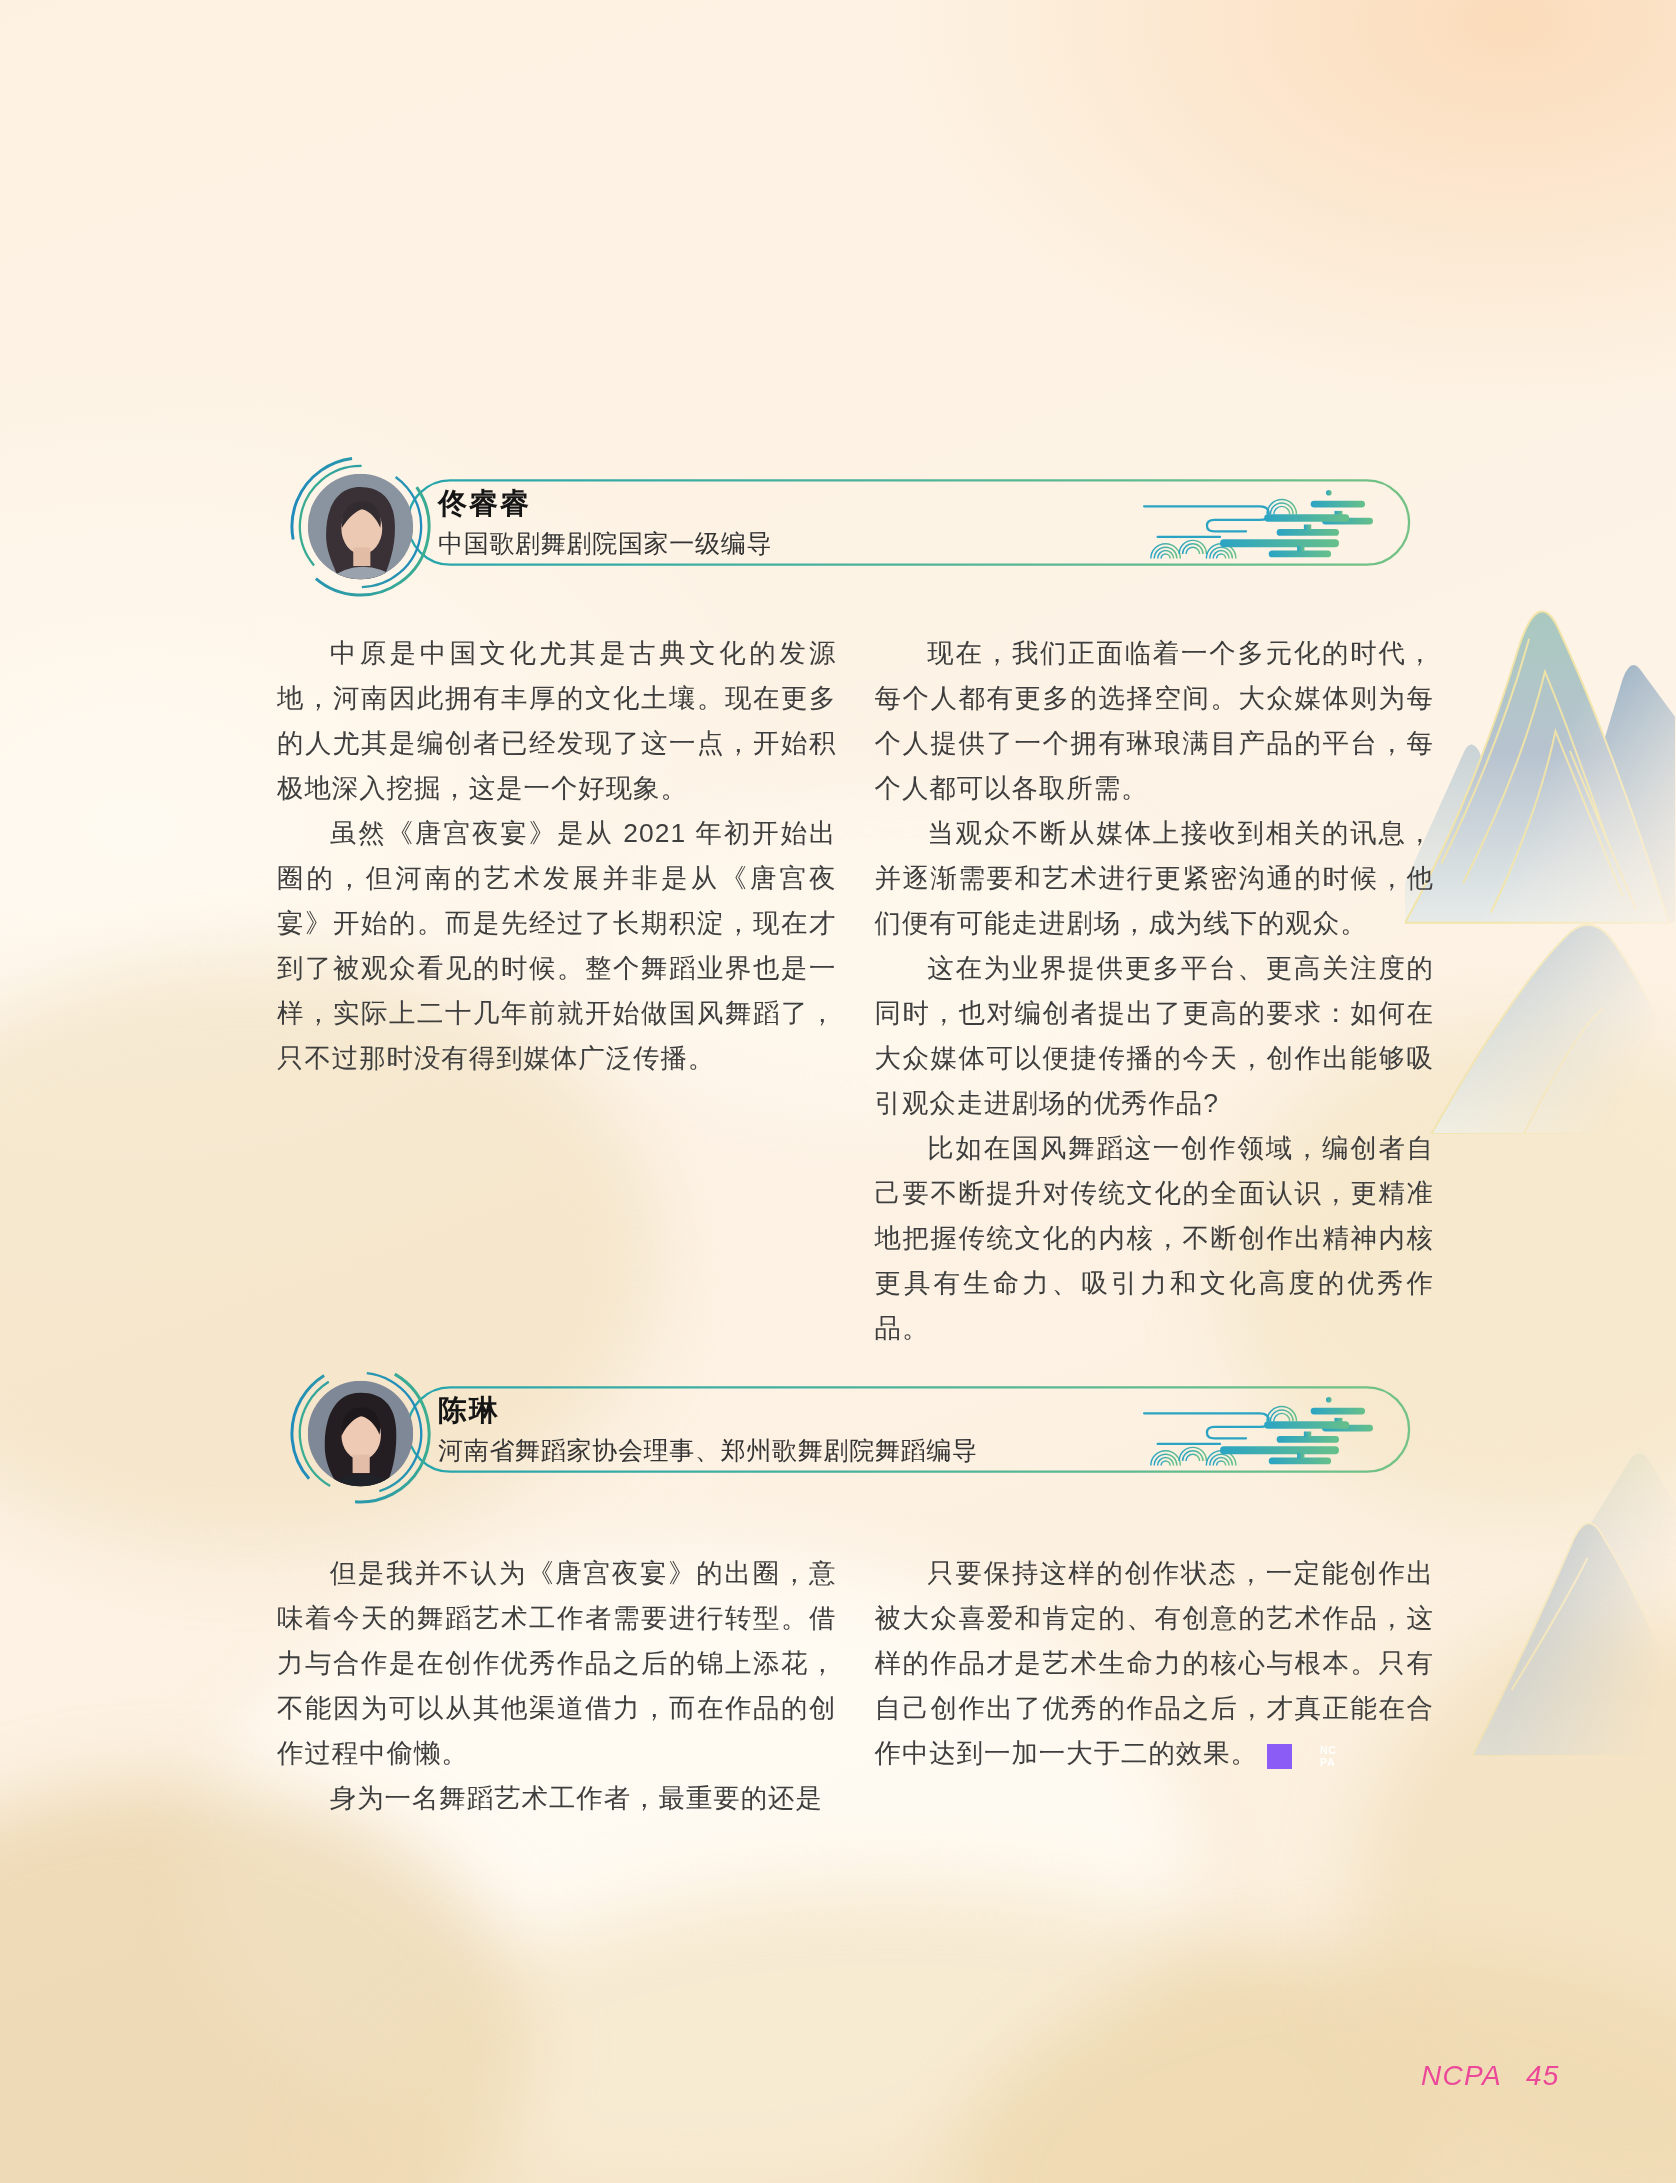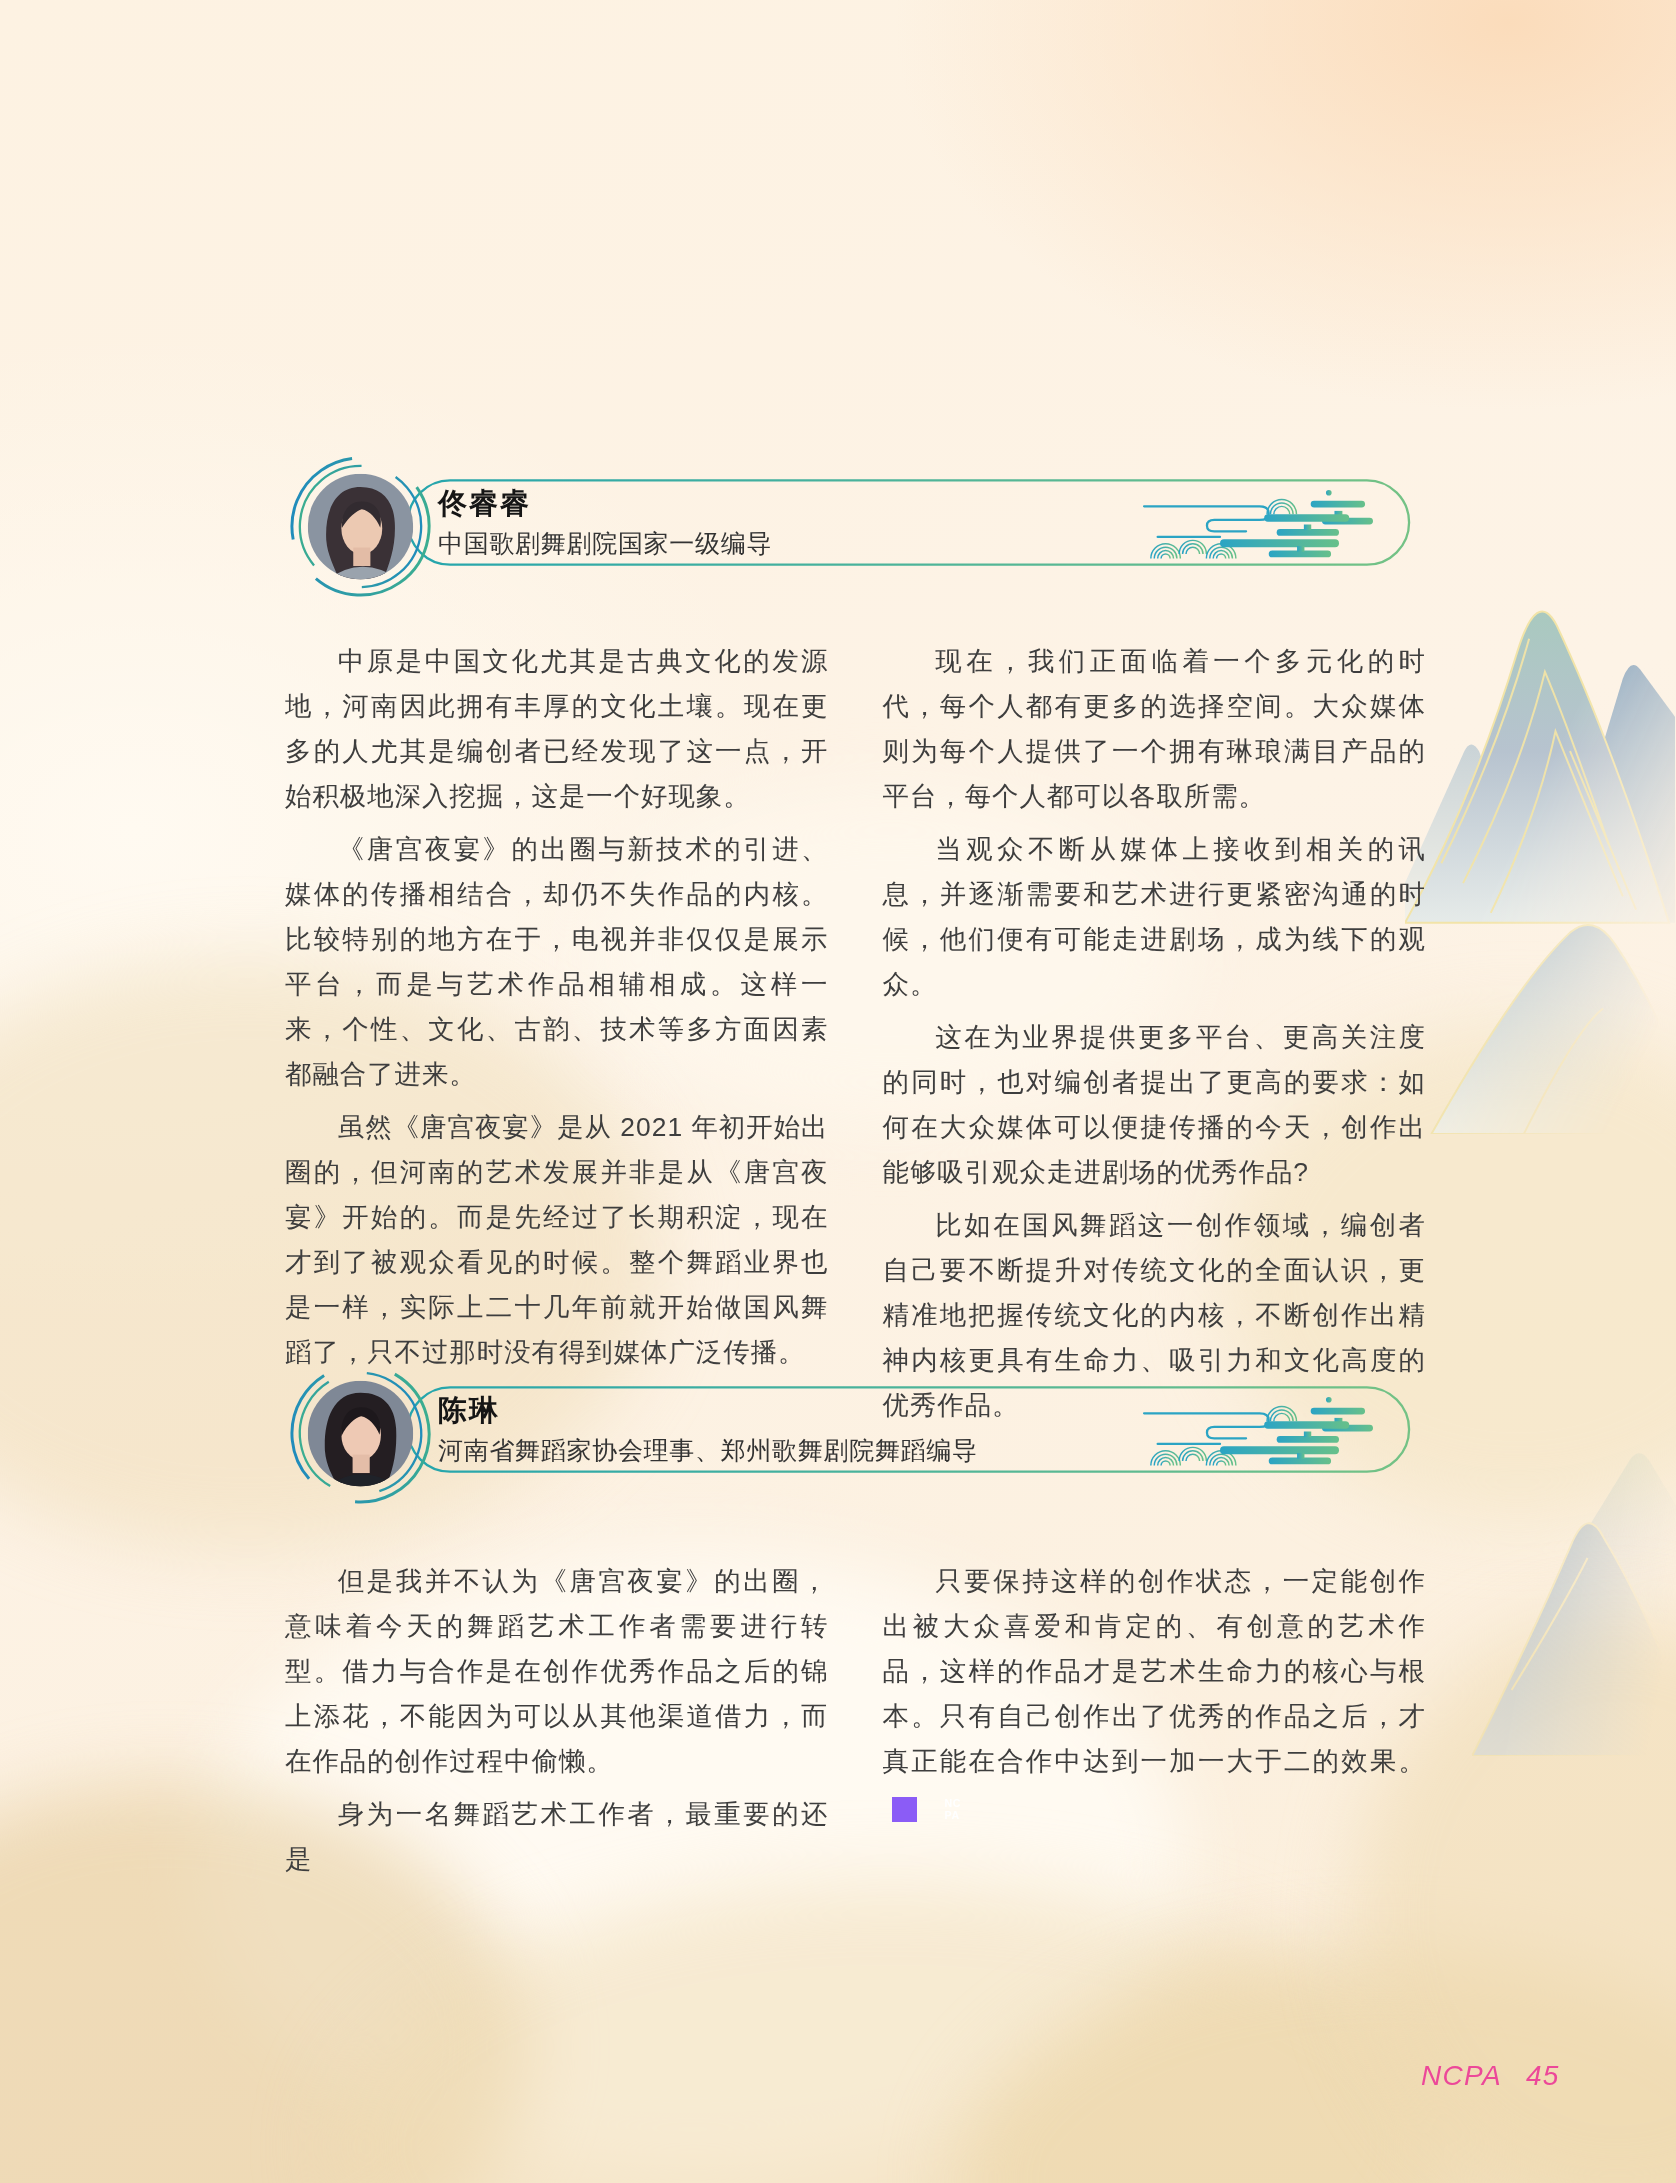--- a/index.html
+++ b/index.html
@@ -29,21 +29,21 @@
   .avatar{position:absolute;left:10.6px;top:0;}
   .banner-name{position:absolute;left:161px;top:30px;font-size:29px;font-weight:bold;color:#151515;letter-spacing:2px;}
   .banner-title{position:absolute;left:161px;top:73px;font-size:25px;color:#333;letter-spacing:0.7px;}
   .clouds{position:absolute;right:40px;top:28px;}
 
   
   .columns{position:absolute;left:277px;width:1157px;display:flex;gap:38px;z-index:3;}
   #sec1{top:631px;}
   #sec2{top:1551px;}
   .col{width:560px;}
-  p.para{margin:8px;font-size:26.4px;line-height:45px;text-align:justify;text-indent:2em;
+  p.para{margin:0;font-size:26.4px;line-height:45px;text-align:justify;text-indent:2em;
          letter-spacing:1px;color:#3e3e3e;}
   p.para.no-indent{text-indent:0;}
 
   
   .ncpa-mark{display:inline-block;vertical-align:-4px;margin-left:9.2px;width:25px;height:25px;
     background:#8b5cf6;color:#fff;font-weight:bold;font-size:10.6px;line-height:12px;
     text-align:center;letter-spacing:0.7px;}
   .ncpa-mark span{display:block;}
 
   .page-footer{position:absolute;left:1421px;top:2060px;z-index:3;display:flex;gap:24px;
@@ -166,21 +166,20 @@
       <rect x="150" y="96" width="210" height="14" rx="7"></rect>
       <rect x="236" y="116" width="110" height="12" rx="6"></rect>
       <rect x="286" y="108" width="13" height="10"></rect>
     </g>
   </svg>
 </div>
 
 <div class="columns" id="sec1">
   <div class="col">
     <p class="para">中原是中国文化尤其是古典文化的发源地，河南因此拥有丰厚的文化土壤。现在更多的人尤其是编创者已经发现了这一点，开始积极地深入挖掘，这是一个好现象。</p>
-    <p class="para">《唐宫夜宴》的出圈与新技术的引进、媒体的传播相结合，却仍不失作品的内核。比较特别的地方在于，电视并非仅仅是展示平台，而是与艺术作品相辅相成。这样一来，个性、文化、古韵、技术等多方面因素都融合了进来。</p>
     <p class="para">虽然《唐宫夜宴》是从 2021 年初开始出圈的，但河南的艺术发展并非是从《唐宫夜宴》开始的。而是先经过了长期积淀，现在才到了被观众看见的时候。整个舞蹈业界也是一样，实际上二十几年前就开始做国风舞蹈了，只不过那时没有得到媒体广泛传播。</p>
   </div>
   <div class="col">
     <p class="para">现在，我们正面临着一个多元化的时代，每个人都有更多的选择空间。大众媒体则为每个人提供了一个拥有琳琅满目产品的平台，每个人都可以各取所需。</p>
     <p class="para">当观众不断从媒体上接收到相关的讯息，并逐渐需要和艺术进行更紧密沟通的时候，他们便有可能走进剧场，成为线下的观众。</p>
     <p class="para">这在为业界提供更多平台、更高关注度的同时，也对编创者提出了更高的要求：如何在大众媒体可以便捷传播的今天，创作出能够吸引观众走进剧场的优秀作品?</p>
     <p class="para">比如在国风舞蹈这一创作领域，编创者自己要不断提升对传统文化的全面认识，更精准地把握传统文化的内核，不断创作出精神内核更具有生命力、吸引力和文化高度的优秀作品。</p>
   </div>
 </div>
 

